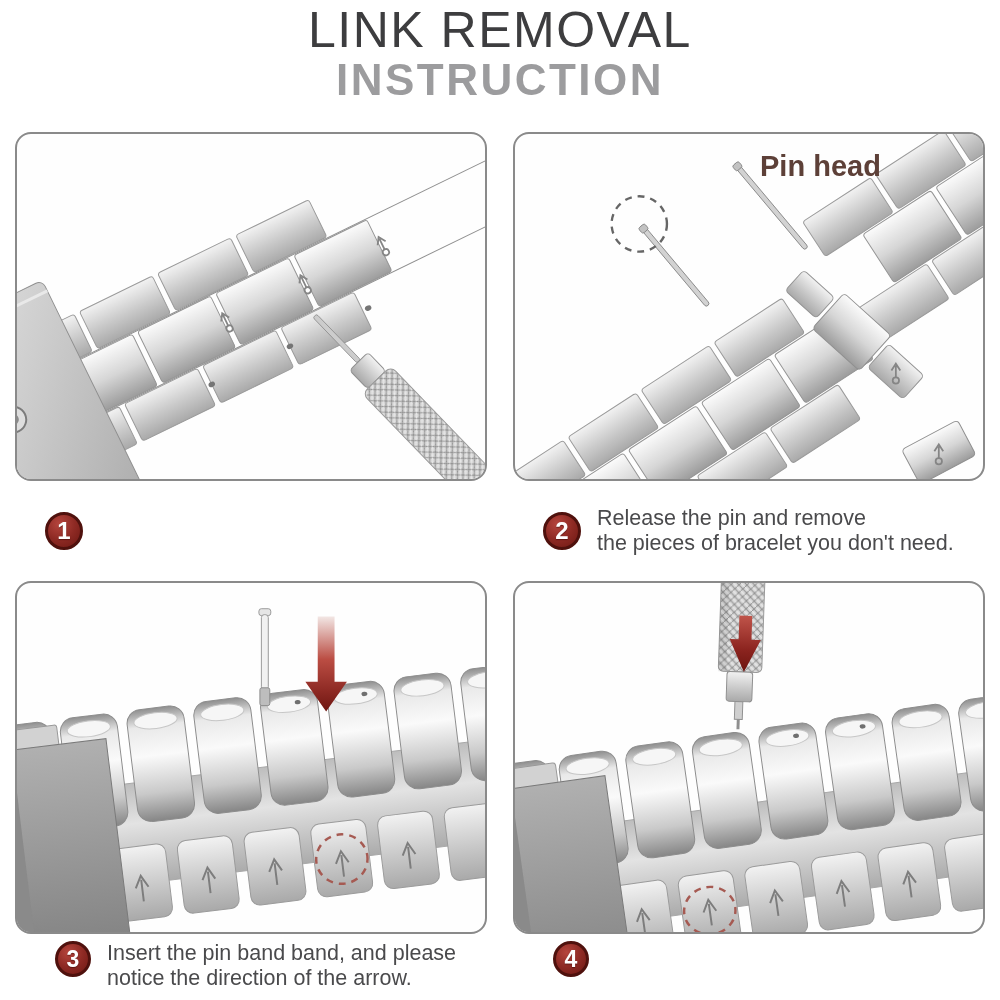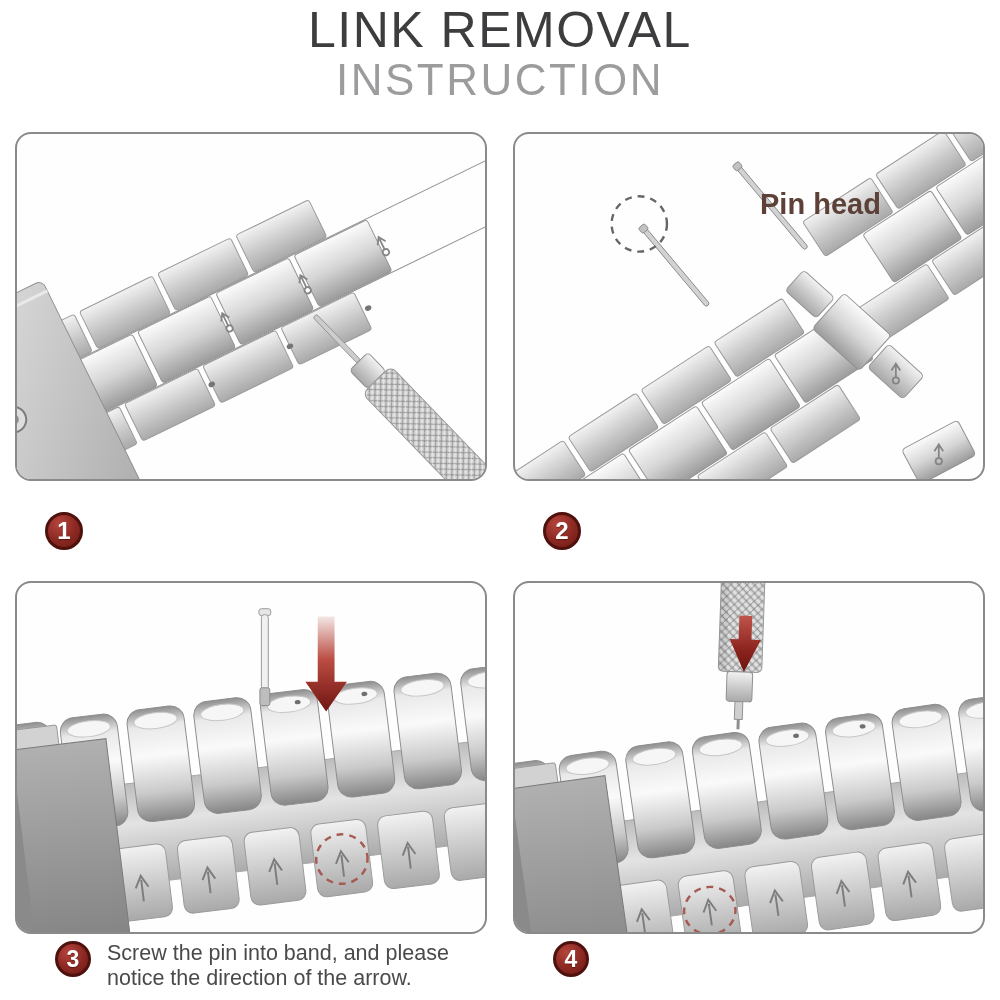--- a/index.html
+++ b/index.html
@@ -10,21 +10,21 @@
     font-family:"Liberation Sans", sans-serif;
   }
   .page { width:1000px; height:1000px; }
 
   header { text-align:center; padding-top:4px; margin-bottom:30px; }
   h1 {
     margin:0; font-size:50px; line-height:1.04; font-weight:normal;
     letter-spacing:1.5px; color:var(--title-dark,#3d3d3f);
   }
   h2 {
-    margin:2px 0 16px; font-size:44px; line-height:1.0; font-weight:normal;
+    margin:2px 0 16px; font-size:44px; line-height:1.0; font-weight:bold;
     letter-spacing:2.5px; color:var(--title-gray,#9c9c9e);
   }
 
   .grid {
     width:970px; margin:0 auto;
     display:grid;
     grid-template-columns:472px 472px;
     grid-template-rows:349px 100px 353px 55px;
     column-gap:26px;
   }
@@ -49,21 +49,21 @@
     text-shadow:0 1px 1px rgba(60,10,8,.6);
   }
   .caption.bottom .badge { width:36px; height:36px; font-size:23px; }
   .cap-text {
     font-size:21.5px; line-height:1.15; color:var(--text-gray,#4a4a4c);
     white-space:pre-line;
   }
 
   .pin-head-label {
     position:absolute; top:16px; left:245px;
-    font-size:29px; font-weight:bold; color:var(--annotation,#5d4038);margin-top:38px;
+    font-size:29px; font-weight:bold; color:var(--annotation,#5d4038);
   }
 </style>
 </head>
 <body>
 
 <svg width="0" height="0" style="position:absolute" aria-hidden="true">
   <defs>
     <linearGradient id="stSmall" x1="0" y1="0" x2="0" y2="1">
       <stop offset="0" stop-color="#f2f2f2"></stop>
         <stop offset=".55" stop-color="#c9c9c9"></stop>
@@ -213,20 +213,22 @@
       </svg>
       <div class="pin-head-label">Pin head</div>
     </figure>
 
     <div class="caption">
       <div class="badge">1</div>
     </div>
 
     <div class="caption">
       <div class="badge">2</div>
+      <div class="cap-text">Release the pin and remove
+the pieces of bracelet you don't need.</div>
     </div>
 
     <figure class="panel">
       <svg viewBox="0 0 472 353">
         <g transform="rotate(-7 236 220)">
           <rect x="-30" y="188" width="540" height="102" fill="url(#stMid)" stroke="#a8a8a8"></rect>
           <g>
             <use href="#smallLink" x="48" y="252"></use>
               <use href="#smallLink" x="116" y="252"></use>
             <use href="#smallLink" x="184" y="252"></use>
@@ -317,21 +319,21 @@
           <rect x="-13" y="148" width="26" height="30" rx="3" fill="url(#stSmall)" stroke="#8f8f8f"></rect>
           <rect x="-4" y="178" width="8" height="18" fill="#cfcfcf" stroke="#909090"></rect>
           <rect x="-1.5" y="196" width="3" height="10" fill="#8f8f8f"></rect>
           <path d="M-2.5,91 h13 v24 h9.5 L4,148 L-11.5,115 h9 z" fill="url(#redArr2)"></path>
         </g>
       </svg>
     </figure>
 
     <div class="caption bottom">
       <div class="badge">3</div>
-      <div class="cap-text">Screw the pin into band, and please
+      <div class="cap-text">Insert the pin band band, and please
 notice the direction of the arrow.</div>
     </div>
 
     <div class="caption bottom">
       <div class="badge">4</div>
     </div>
 
   </div>
 </div>
 

